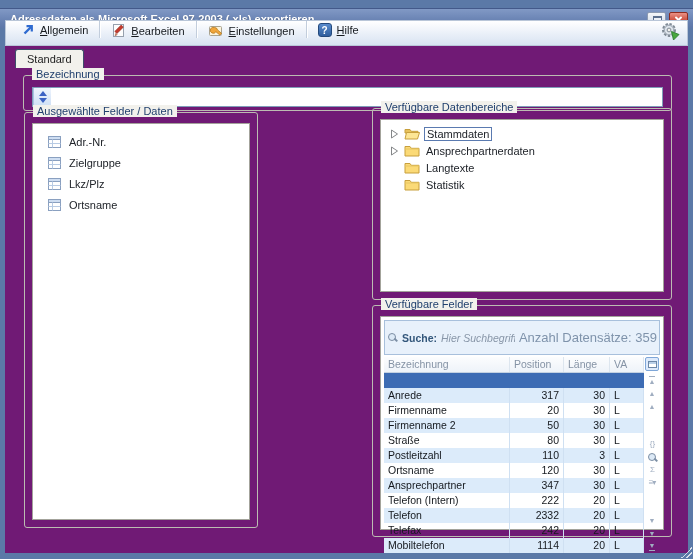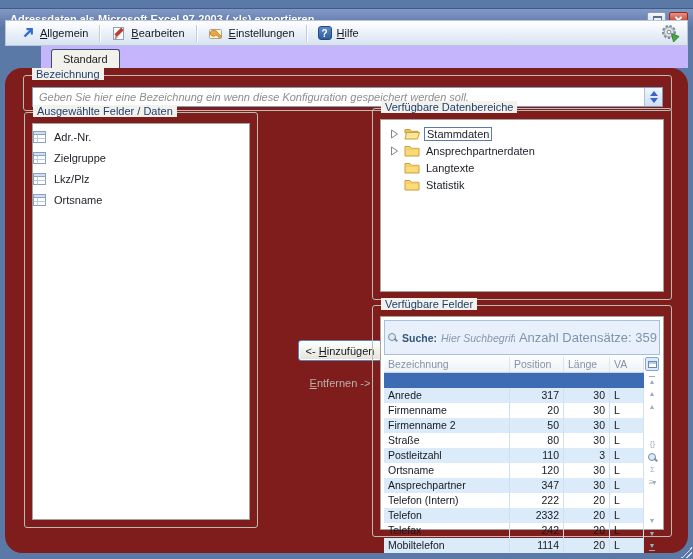--- a/index.html
+++ b/index.html
@@ -20,39 +20,39 @@
                         border:1px solid #5b6f8e; border-top-width:2px; background:#eef2f8; }
   .btn-close { background:linear-gradient(#ea9185,#cc4f3f 60%,#b93a2a); border:1px solid #8e2b20; }
   .btn-close::before,.btn-close::after { content:""; position:absolute; left:4px; top:6px;
       width:9px; height:2px; background:#fff; border-radius:1px; }
   .btn-close::before { transform:rotate(45deg); }
   .btn-close::after  { transform:rotate(-45deg); }
 
   
   .toolbar { position:absolute; top:20px; left:5px; right:5px; height:26px;
              background:linear-gradient(#ffffff,#e9eff8 55%,#d8e3f1);
-             border:1px solid #b9c6d8; display:flex; align-items:center; padding:8px 6px; }
+             border:1px solid #b9c6d8; display:flex; align-items:flex-start; padding:0 6px; }
   .tb-item { display:flex; align-items:center; gap:5px; padding:2px 9px; font-size:11px;
              color:#15191e; cursor:default; border-radius:2px; }
   .tb-sep { width:1px; height:17px; background:#c2cddc; margin:0 2px; box-shadow:1px 0 0 #fff; }
   .tb-spacer { flex:1; }
   .mnemonic { display:inline-block; }
   .mnemonic::first-letter { text-decoration:underline; }
   .hilfe-badge { width:14px; height:14px; background:linear-gradient(#5a8ccd,#2f5e9e);
                  border:1px solid #24497c; border-radius:3px; color:#fff; font-size:10px;
                  font-weight:bold; display:flex; align-items:center; justify-content:center; }
 
   
-  .tabstrip { position:absolute; top:46px; left:5px; right:5px; height:22px; background:#c4b5fd;margin-left:36px; }
+  .tabstrip { position:absolute; top:46px; left:5px; right:5px; height:22px; background:#701a75; }
   .tab { position:absolute; bottom:0; left:10px; height:19px; padding:3px 11px 0;
          background:#f2f1ec; border:1px solid #3e4e6a; border-bottom:none;
          border-radius:3px 3px 0 0; font-size:11px; color:#1c1c1c; cursor:default; }
 
   
-  .content { position:absolute; top:68px; left:5px; right:5px; bottom:6px; background:#7f1d1d;border-radius:17px; }
+  .content { position:absolute; top:68px; left:5px; right:5px; bottom:6px; background:#701a75; }
   .group { position:absolute; border:1px solid #bcbcb2; border-radius:3px; }
   .group-label { position:absolute; top:-8px; left:8px; background:#f2f1ec; padding:0 4px;
                  font-size:11px; color:#21406e; white-space:nowrap; }
   .panel { position:absolute; background:#fff; border:1px solid #a3a39b; }
 
   .grp-bezeichnung { left:18px; right:16px; top:7px; height:36px; }
   .combo { position:absolute; left:8px; right:8px; top:11px; height:20px; background:#fff;
            border:1px solid #7f9db9; display:flex; }
   .combo-text { flex:1; font-size:11px; font-style:italic; color:#8e8e8e; padding:3px 6px;
                 white-space:nowrap; overflow:hidden; }
@@ -61,21 +61,21 @@
                align-items:center; justify-content:center; gap:2px; cursor:default; }
   .spin-up   { width:0; height:0; border-left:4px solid transparent; border-right:4px solid transparent;
                border-bottom:5px solid #3b62c4; }
   .spin-down { width:0; height:0; border-left:4px solid transparent; border-right:4px solid transparent;
                border-top:5px solid #3b62c4; }
 
   
   .grp-selected { left:19px; top:44px; width:234px; height:416px; }
   .grp-selected .panel { left:7px; right:7px; top:10px; bottom:7px; }
   .sel-list { padding-top:7px; }
-  .sel-item { height:21px; display:flex; gap:8px; 
+  .sel-item { height:21px; display:flex; align-items:center; gap:8px; padding-left:15px;
               font-size:11px; color:#20242a; cursor:default; }
 
   
   .transfer { position:absolute; left:289px; top:272px; width:92px; text-align:center; }
   .btn-add { width:84px; height:21px; border:1px solid #5e81b5; border-radius:3px;
              background:linear-gradient(#ffffff,#efefe9 60%,#e2e2da);
              font-family:"Liberation Sans",sans-serif; font-size:11px; color:#15191e; cursor:pointer;
              box-shadow:inset 0 0 0 1px #fff; }
   .btn-remove { margin-top:16px; font-size:11px; color:#b3b3ab; cursor:default; }
 
@@ -201,21 +201,20 @@
 
   <div class="tabstrip">
     <div class="tab">Standard</div>
   </div>
 
   <div class="content">
 
     <div class="group grp-bezeichnung">
       <span class="group-label">Bezeichnung</span>
       <div class="combo">
-        <div class="combo-text">Geben Sie hier eine Bezeichnung ein wenn diese Konfiguration gespeichert werden soll.</div>
         <div class="combo-btn">
           <span class="spin-up"></span>
           <span class="spin-down"></span>
         </div>
       </div>
     </div>
 
     <div class="group grp-selected">
       <span class="group-label">Ausgewählte Felder / Daten</span>
       <div class="panel">
@@ -261,24 +260,20 @@
                   <line x1="0.5" y1="7.5" x2="12.5" y2="7.5" stroke="#b8cbe4"></line>
                   <line x1="4.5" y1="3.5" x2="4.5" y2="11.5" stroke="#b8cbe4"></line>
                 </svg>
               </span>
               <span>Ortsname</span>
             </div>
           </div>
       </div>
     </div>
 
-    <div class="transfer">
-      <button class="btn-add"><span>&lt;- </span><span class="mnemonic">Hinzufügen</span></button>
-      <div class="btn-remove"><span class="mnemonic">Entfernen</span><span> -&gt;</span></div>
-    </div>
 
     <div class="group grp-areas">
       <span class="group-label">Verfügbare Datenbereiche</span>
       <div class="panel">
         <div class="tree">
             <div class="tree-item">
               <span class="tw">
                 <svg width="9" height="10" viewBox="0 0 9 10">
                   <polygon points="1.5,1 7.5,5 1.5,9" fill="#fff" stroke="#848688"></polygon>
                 </svg>

